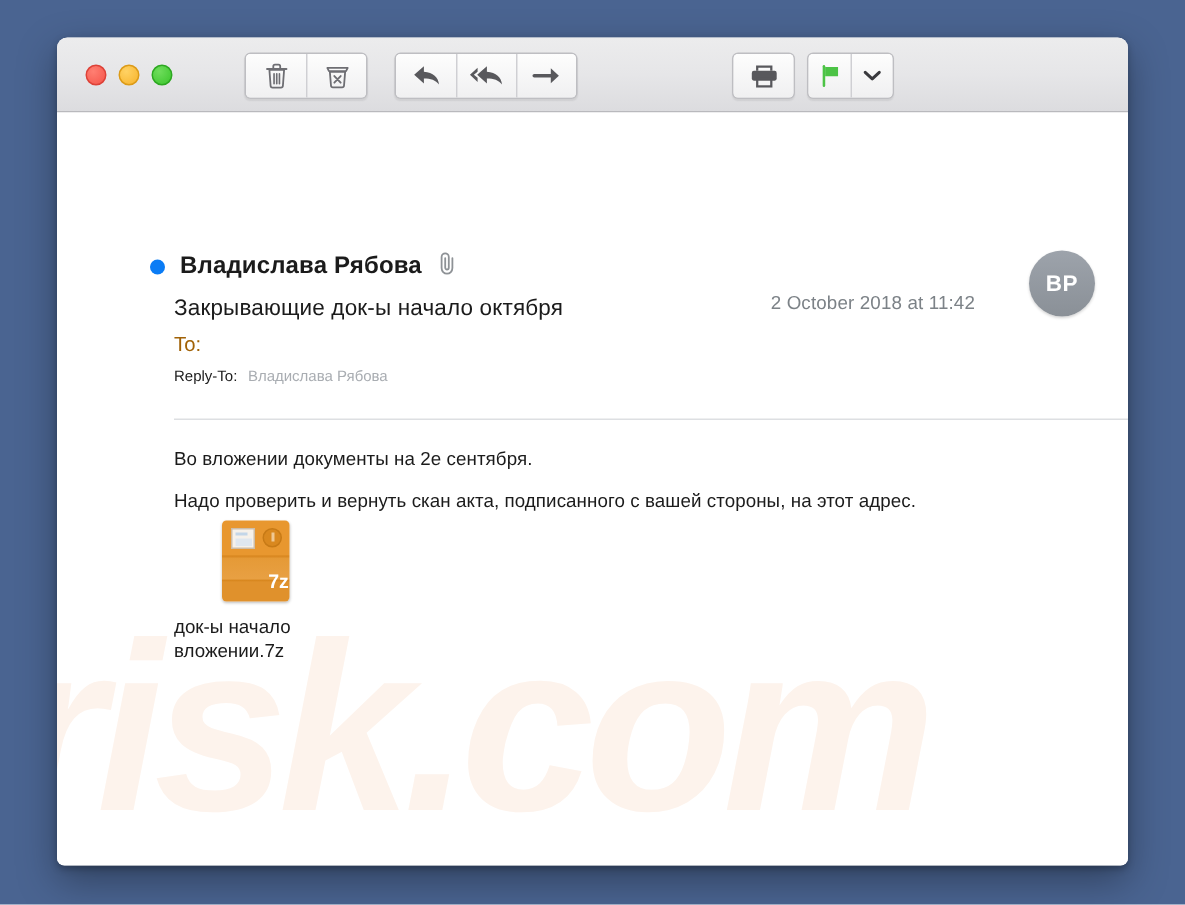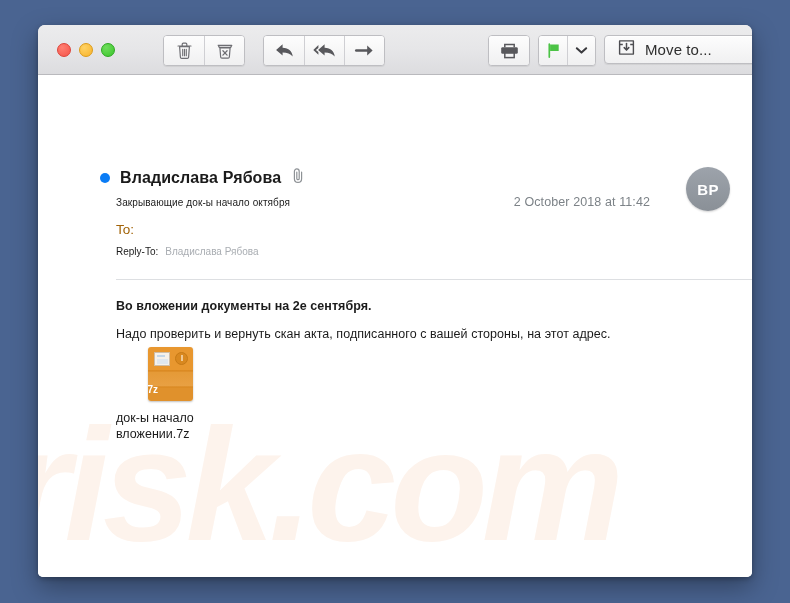--- a/index.html
+++ b/index.html
@@ -82,43 +82,43 @@
   #date-text{position:absolute;right:102px;top:96px;font-size:12.5px;color:#7c8287;letter-spacing:.1px;margin-top:24px;}
   #avatar{
     position:absolute;right:22px;top:92px;width:44px;height:44px;border-radius:50%;
     background:linear-gradient(to bottom,#9da3ab,#8a9097);
     display:flex;align-items:center;justify-content:center;
     color:#fff;font-size:15px;font-weight:700;letter-spacing:.4px;
     box-shadow:0 1px 2px rgba(0,0,0,.18);
     text-align:right;
   }
 
-  #subject{position:absolute;left:78px;top:122px;font-size:10px;color:#1b1b1b;letter-spacing:.1px;text-align:center;}
+  #subject{position:absolute;left:78px;top:122px;font-size:15px;color:#1b1b1b;letter-spacing:.1px;text-align:center;}
   #to-row{position:absolute;left:78px;top:147px;font-size:13.5px;color:#a16207;}
   #replyto-row{position:absolute;left:78px;top:171px;font-size:10px;color:#1b1b1b;display:flex;gap:7px;}
   #replyto-row .rt-value{color:#a9adb2;}
 
   #divider{position:absolute;left:78px;top:204px;width:642px;height:1px;background:#dddfe2;z-index:2;}
 
   #body{position:relative;z-index:2;}
   .para{position:absolute;left:78px;font-size:12.5px;color:#1b1b1b;letter-spacing:.05px;}
-  #para-1{top:224px;font-weight:bold;}
+  #para-1{top:224px;}
   #para-2{top:252px;}
 
   #attachment{position:absolute;left:78px;top:272px;width:108px;z-index:2;}
   #att-icon{margin:0 auto;width:45px;height:54px;position:relative;
     border-radius:3px;overflow:hidden;
     background:linear-gradient(to bottom,#e8972f 0%,#e8972f 42%,#d8861f 44%,#e59a37 47%,#e8a043 72%,#d8871f 74%,#e0912c 76%,#e0912c 100%);
     box-shadow:0 1px 2px rgba(0,0,0,.25);}
   #att-icon .paper{position:absolute;left:6px;top:5px;width:16px;height:14px;background:#f6f1ea;border:1px solid #cdbda8;box-sizing:border-box;}
   #att-icon .paper:before{content:"";position:absolute;left:2px;top:2px;width:8px;height:2px;background:#c3d6e8;}
   #att-icon .paper:after{content:"";position:absolute;left:2px;top:6px;width:11px;height:5px;background:#dfe7ef;}
   #att-icon .seal{position:absolute;right:5px;top:5px;width:13px;height:13px;border-radius:50%;background:#d9881f;border:1px solid #c77a16;box-sizing:border-box;}
   #att-icon .seal:after{content:"";position:absolute;left:5px;top:2px;width:2px;height:6px;background:#f0c893;}
-  #att-icon .fmt{position:absolute;left:0;right:0;bottom:6px;text-align:left;color:#fff;font-size:10px;font-weight:700;}
+  #att-icon .fmt{position:absolute;left:0;right:0;bottom:6px;text-align:right;color:#fff;font-size:13px;font-weight:700;}
   #att-name{margin-top:9px;font-size:12.5px;color:#1b1b1b;line-height:16px;}
 </style>
 </head>
 <body>
 
 <div id="desktop">
 
   <div id="window">
 
     <div id="toolbar">
@@ -199,31 +199,20 @@
         </div>
         <div class="tbtn narrow">
           <span>
             <svg width="13" height="9" viewBox="0 0 13 9">
               <path d="M1.8 2.2l4.7 4.4 4.7-4.4" fill="none" stroke="#3a3a3e" stroke-width="2" stroke-linecap="round" stroke-linejoin="round"></path>
             </svg>
           </span>
         </div>
       </div>
 
-      <div id="btn-moveto">
-        <span>
-          <svg width="19" height="19" viewBox="0 0 19 19">
-            <path d="M2.6 2.9h13.8v13.2H2.6z" fill="none" stroke="#4d4d51" stroke-width="1.4" stroke-linejoin="round"></path>
-            <path d="M2.6 6.5h3.2M13.2 6.5h3.2" stroke="#4d4d51" stroke-width="1.3" fill="none"></path>
-            <path d="M9.5 5.6v6.2" stroke="#4d4d51" stroke-width="1.5" stroke-linecap="round" fill="none"></path>
-            <path d="M7.2 9.6l2.3 2.3 2.3-2.3" fill="none" stroke="#4d4d51" stroke-width="1.5" stroke-linecap="round" stroke-linejoin="round"></path>
-          </svg>
-        </span>
-        <span class="mt-label">Move to...</span>
-      </div>
     </div>
 
     <div id="message">
 
       <div class="wm" id="wm-bottom">risk.com</div>
 
       <div id="hdr">
 
         <div class="row-from">
           <span id="unread-dot"></span>

